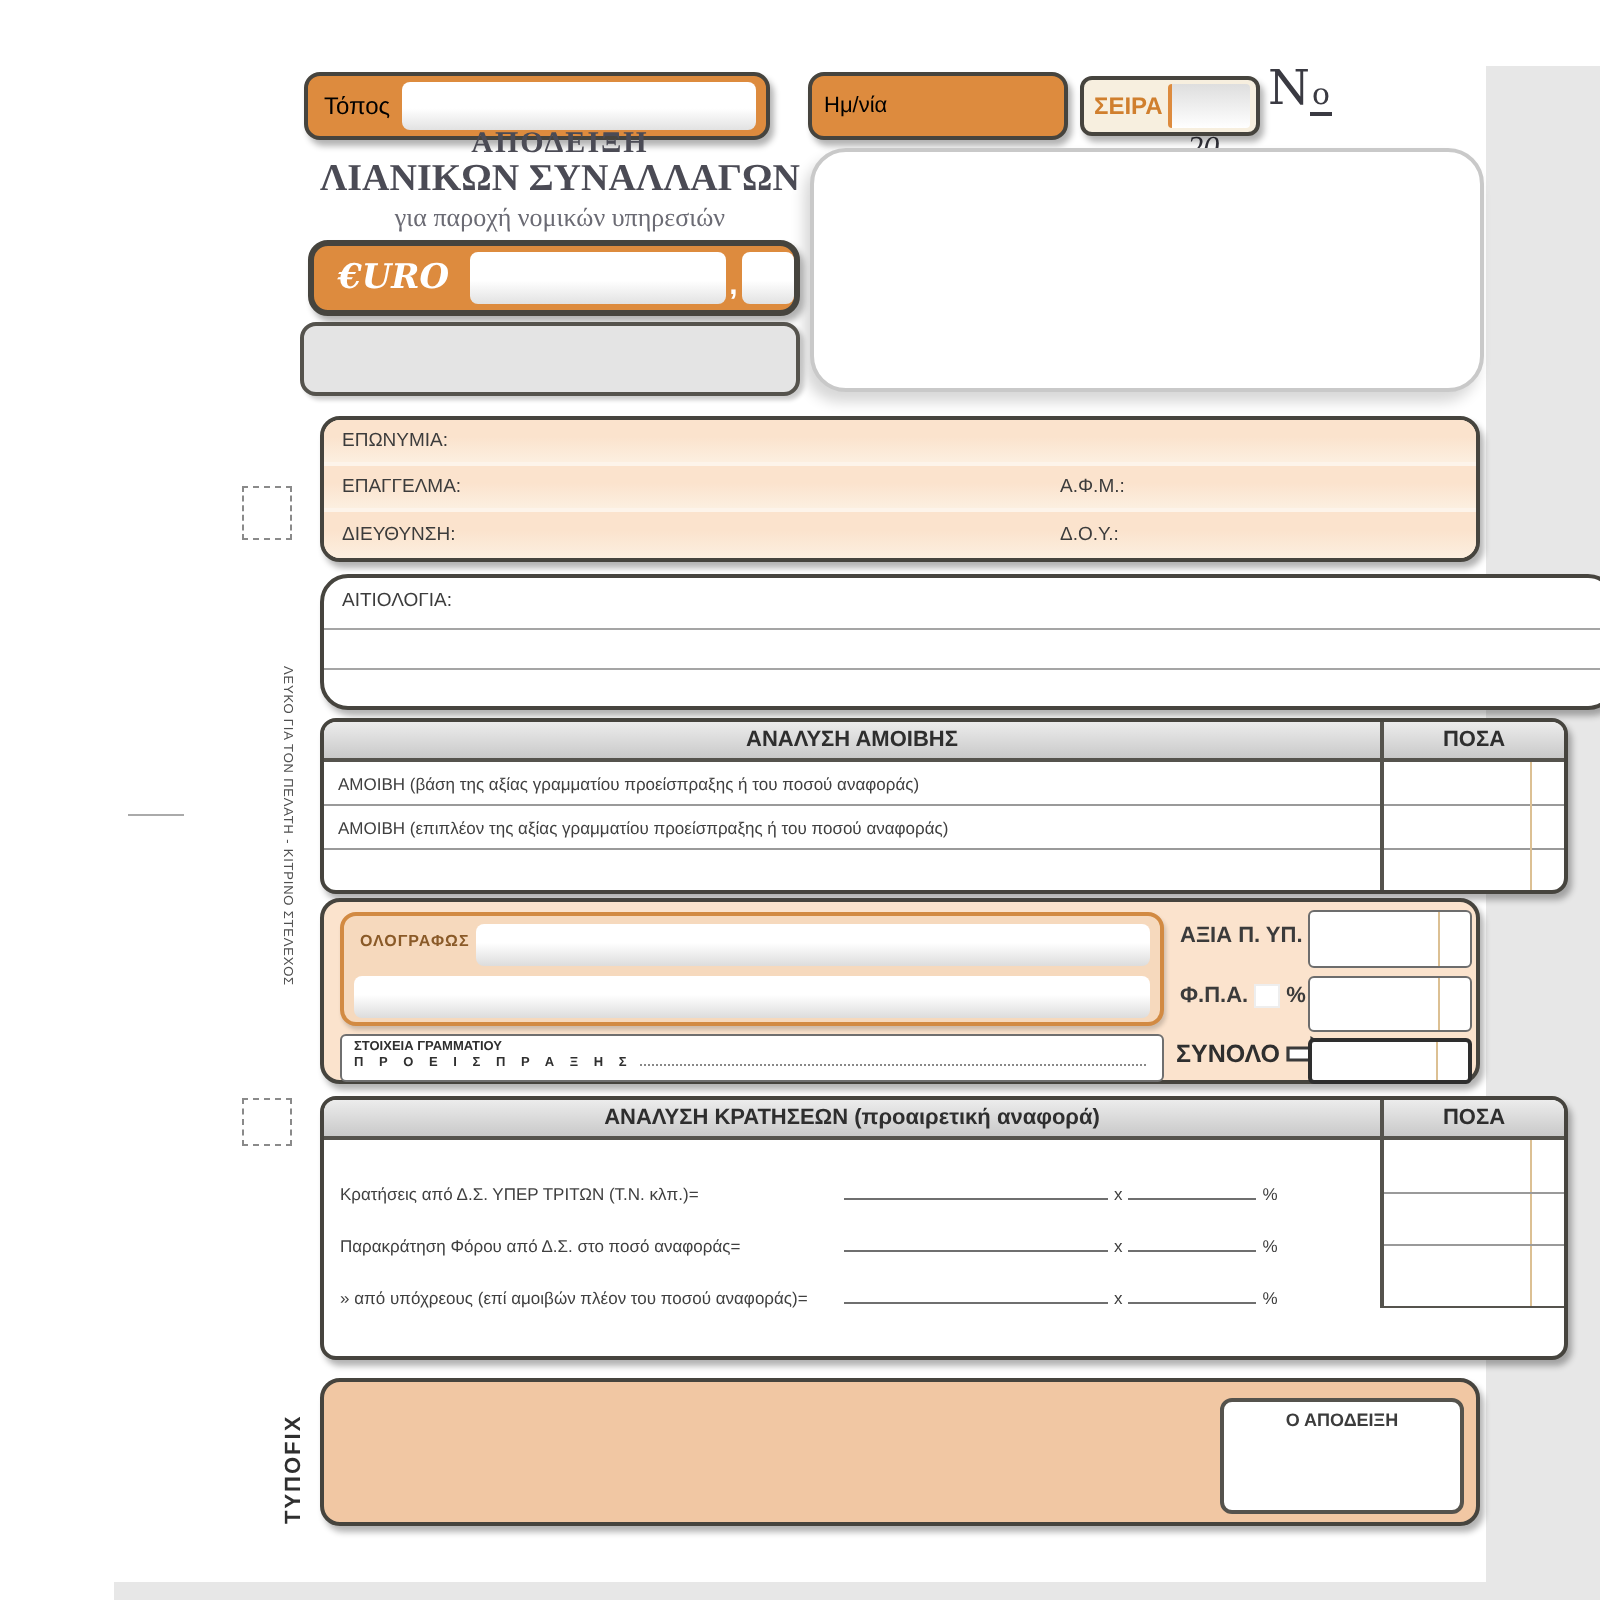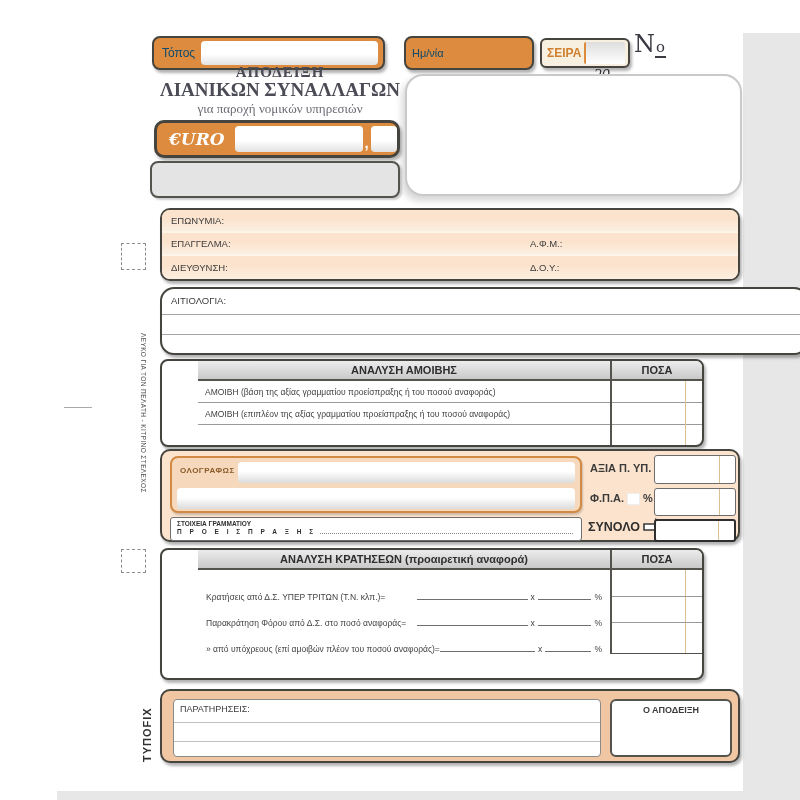--- a/index.html
+++ b/index.html
@@ -8,21 +8,21 @@
 
   .gray-band { position:absolute; background:#e7e7e7; }
   #band-left  { left:0; top:33; width:57; height:767px; }
   #band-right { left:743px; top:33px; width:57px; height:767px; }
   #band-bottom{ left:57px; top:791px; width:686px; height:9px; }
 
   .shadowed { box-shadow:2px 3px 3px rgba(0,0,0,0.30); }
 
   
   .orange-box { position:absolute; background:#dd8b3e; border:2px solid #46443e; border-radius:8px; display:flex; align-items:center; }
-  .orange-box .lbl { color:#0c4a6e; font-size:12px; padding:0 6px 0 8px; white-space:nowrap; }
+  .orange-box .lbl { color:#000000; font-size:12px; padding:0 6px 0 8px; white-space:nowrap; }
   .wfield { background:linear-gradient(to bottom,#ffffff 55%,#e2e2e2); border-radius:4px; height:24px; }
 
   #topos-box { left:152px; top:36px; width:233px; height:34px; }
   #topos-box .wfield { flex:1; margin-right:5px; }
 
   #date-box { left:404px; top:36px; width:130px; height:34px;gap:44px; }
   #date-box .lbl { font-size:11px; padding:0 4px 0 6px; }
   .date-cell { width:17px; margin-right:3px; }
   .date-year { width:50px; margin-right:4px; display:flex; align-items:center; }
   .century { font-family:"Liberation Serif", serif; font-style:italic; font-size:16px; color:#33333b; padding-left:8px;margin-top:44px; }
@@ -57,21 +57,21 @@
   .cust-row:last-child { border-bottom:none; }
   .cust-row .cl { padding-left:9px; }
   .cust-row .cr { position:absolute; left:368px; }
 
   
   #reason-box { position:absolute; left:160px; top:287px; width:648px; height:68px; background:#ffffff; border:2px solid #46443e; border-radius:14px; }
   #reason-box .rl { font-size:9.5px; color:#3c3c3c; padding:6px 0 0 9px; }
   .hline { position:absolute; left:0; right:0; height:0; border-top:1px solid #a5a5a5; }
 
   
-  .ftable { position:absolute; left:160px; width:544px; background:#ffffff; border:2px solid #46443e; border-radius:8px; overflow:hidden;padding-left:36px; }
+  .ftable { position:absolute; left:160px; width:624px; background:#ffffff; border:2px solid #46443e; border-radius:8px; overflow:hidden; }
   .thead { display:flex; height:20px; background:linear-gradient(to bottom,#ececec,#c9c9c9); border-bottom:2px solid #55534d; font-weight:bold; font-size:11px; color:#2e2e2e; }
   .th-main { flex:1; text-align:center; line-height:19px; }
   .th-amt { width:92px; text-align:center; line-height:19px; border-left:2px solid #55534d; }
   .tbody { position:relative; }
   .amt-col { position:absolute; top:0; right:0; width:92px; border-left:2px solid #55534d; }
   .amt-col .cents { position:absolute; top:0; bottom:0; right:16px; border-right:1px solid #dcc093; }
   .amt-inline { position:absolute; left:0; right:0; border-top:1px solid #9a9a9a; }
 
   #fee-table { top:359px; height:88px; }
   #fee-table .trow { height:22px; display:flex; align-items:center; font-size:8.5px; color:#3f3f3f; border-bottom:1px solid #9a9a9a; padding-left:7px; }
@@ -284,25 +284,20 @@
 
     <div class="amt-col">
       <div class="cents"></div>
       <div class="amt-inline" style="top:26px"></div>
       <div class="amt-inline" style="top:52px"></div>
     </div>
   </div>
 </div>
 
 <div id="footer-section" class="shadowed">
-  <div id="notes-box">
-    <div class="nl">ΠΑΡΑΤΗΡΗΣΕΙΣ:</div>
-    <div class="hline" style="top:22px; border-top-color:#c2c2c2"></div>
-    <div class="hline" style="top:41px; border-top-color:#c2c2c2"></div>
-  </div>
   <div id="issuer-box">
     <div class="il">Ο ΑΠΟΔΕΙΞΗ</div>
   </div>
 </div>
 
 <div id="brand-logo">ΤΥΠΟFIX</div>
 <div id="side-text">ΛΕΥΚΟ ΓΙΑ ΤΟΝ ΠΕΛΑΤΗ - ΚΙΤΡΙΝΟ ΣΤΕΛΕΧΟΣ</div>
 <div class="punch-mark" id="punch-1"></div>
 <div class="punch-mark" id="punch-2"></div>
 <div id="tick-mark"></div>

